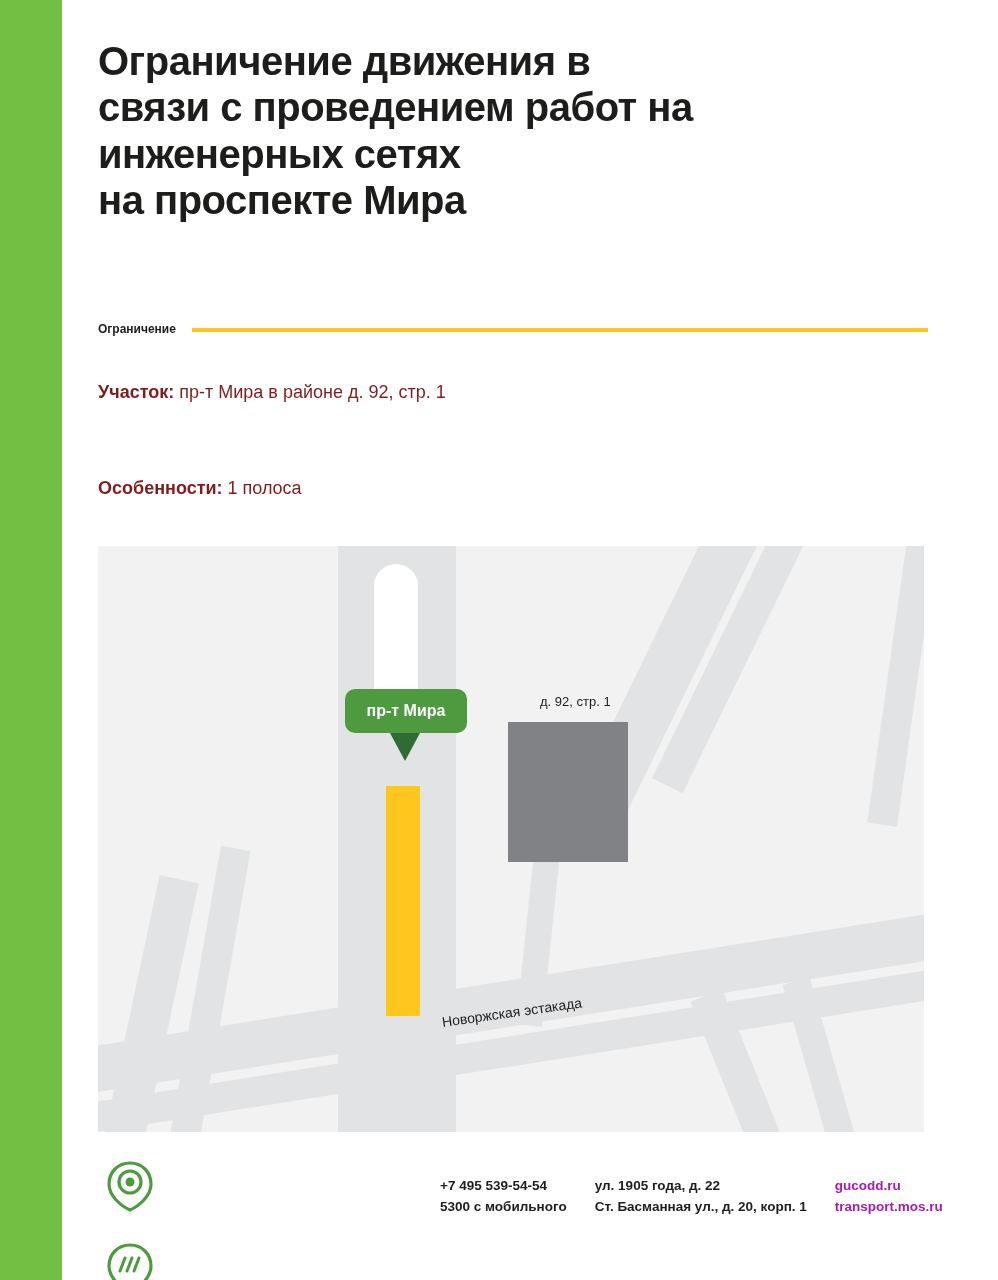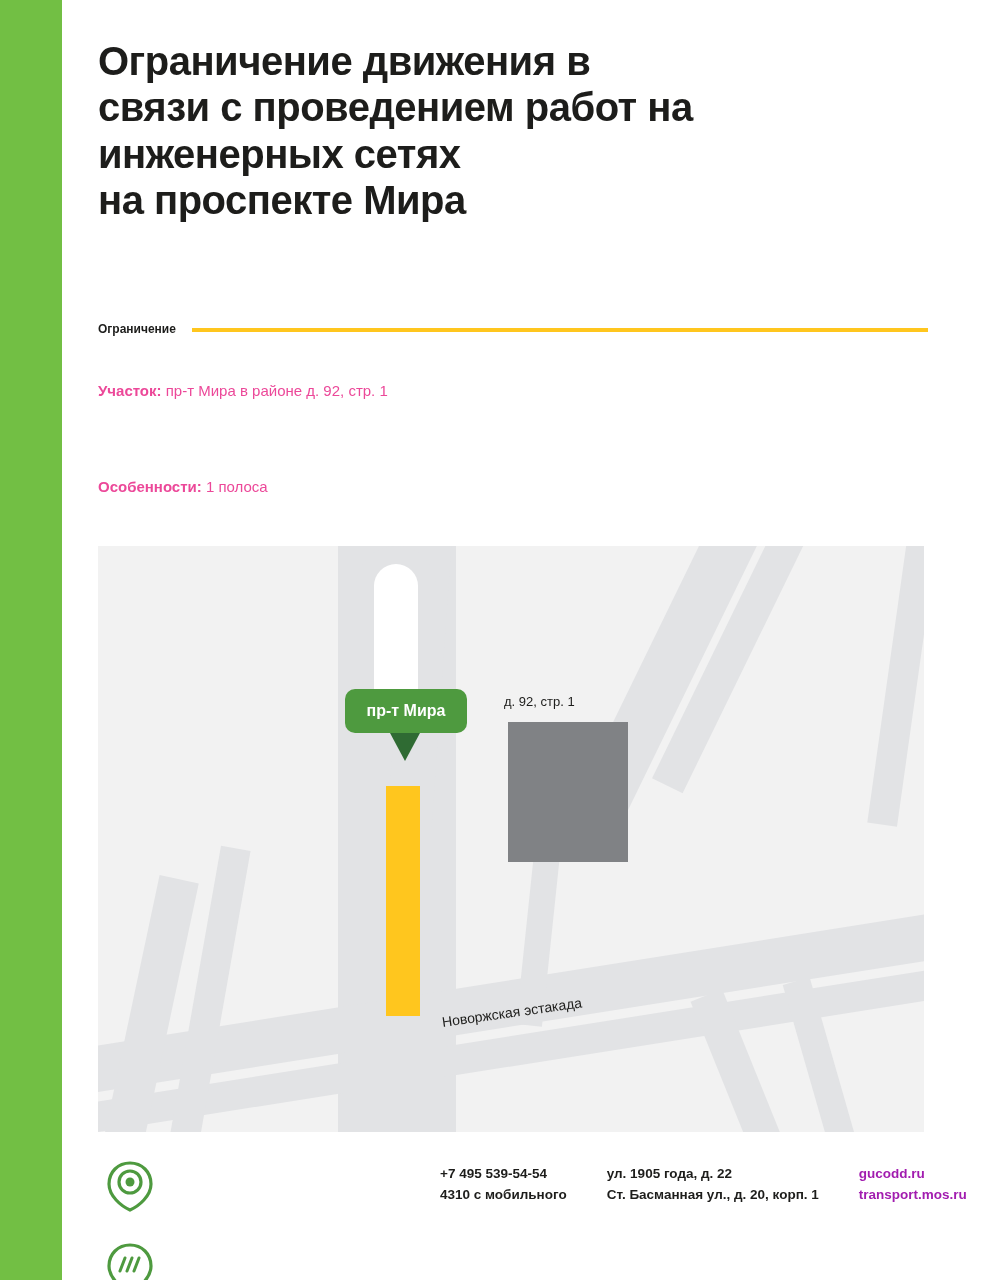--- a/index.html
+++ b/index.html
@@ -65,23 +65,23 @@
   .section-head .rule {
     flex: 1;
     height: 4px;
     background: #ffc61e;
     margin-left: 16px;
     margin-top: 2px;
   }
   .info-row {
     position: absolute;
     left: 0;
-    font-size: 15px;
+    font-size: 18px;
     line-height: 1.3;
-    color: #ec4899;
+    color: #7f1d1d;
   }
   .info-row .k {
     font-weight: bold;
   }
   .info-row .v {
     font-weight: normal;
   }
   #row-0 { top: 381px; }
   #row-1 { top: 429px; }
   #row-2 { top: 477px; }
@@ -174,23 +174,23 @@
   }
   .logo-text {
     font-size: 21px;
     font-weight: bold;
     color: #4e9a3f;
     letter-spacing: 0.5px;
   }
   .contacts {
     position: absolute;
     left: 342px;
-    top: 4px;
+    top: 16px;
     display: flex;
-    gap: 40px;
+    gap: 28px;
     font-size: 13.5px;
     line-height: 1.55;
     font-weight: bold;
     color: #1d1d1b;
     white-space: nowrap;
   }
   .contacts .col div { white-space: nowrap; }
   .contacts .col.web div { color: #a21caf; }
 </style>
 </head>
@@ -243,21 +243,21 @@
       <div class="road" style="left:720px; top:430px; width:28px; height:260px; transform:rotate(-16deg);"></div>
 
       <div class="road" style="left:790px; top:-20px; width:30px; height:300px; transform:rotate(8deg);"></div>
 
       <div class="road" style="left:430px; top:250px; width:26px; height:230px; transform:rotate(6deg);"></div>
 
       <div class="restriction-strip" style="left:288px; top:240px; width:34px; height:230px;"></div>
 
       <div class="building" style="left:410px; top:176px; width:120px; height:140px;"></div>
       <div class="building" style="left:470px; top:176px; width:58px; height:108px;"></div>
-      <div class="bldg-label" style="left:406px; top:148px;text-align:center;">д. 92, стр. 1</div>
+      <div class="bldg-label" style="left:442px; top:148px;text-align:center;">д. 92, стр. 1</div>
 
       <div class="estakada-label" style="left:344px; top:468px;">Новоржская эстакада</div>
 
       <div class="pin">
         <span>пр-т Мира</span>
       </div>
       <div class="pin-tail"></div>
 
     </div>
 
@@ -276,21 +276,21 @@
             <path d="M26 3 C14 3 5 12 5 24 C5 36 17 46 26 50 C35 46 47 36 47 24 C47 12 38 3 26 3 Z" fill="none" stroke="#4e9a3f" stroke-width="3.2"></path>
             <path d="M16 29 L21 16 M23 29 L28 16 M30 29 L35 16" stroke="#4e9a3f" stroke-width="3" stroke-linecap="round" fill="none"></path>
           </svg>
         </span>
         <span class="logo-text">ЦОДД</span>
       </div>
 
       <div class="contacts">
         <div class="col">
           <div>+7 495 539-54-54</div>
-          <div>4310 с мобильного</div>
+          <div>5300 с мобильного</div>
         </div>
         <div class="col">
           <div>ул. 1905 года, д. 22</div>
           <div>Ст. Басманная ул., д. 20, корп. 1</div>
         </div>
         <div class="col web">
           <div>gucodd.ru</div>
           <div>transport.mos.ru</div>
         </div>
       </div>

